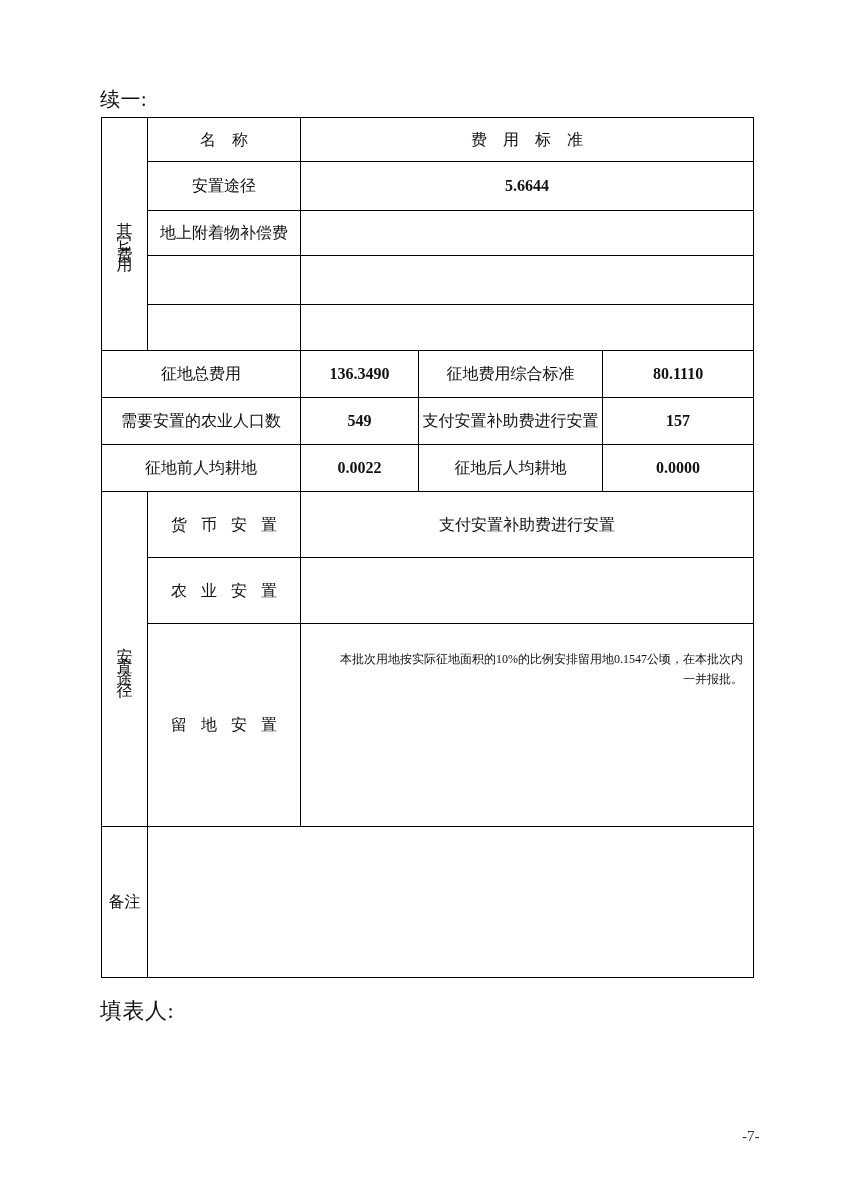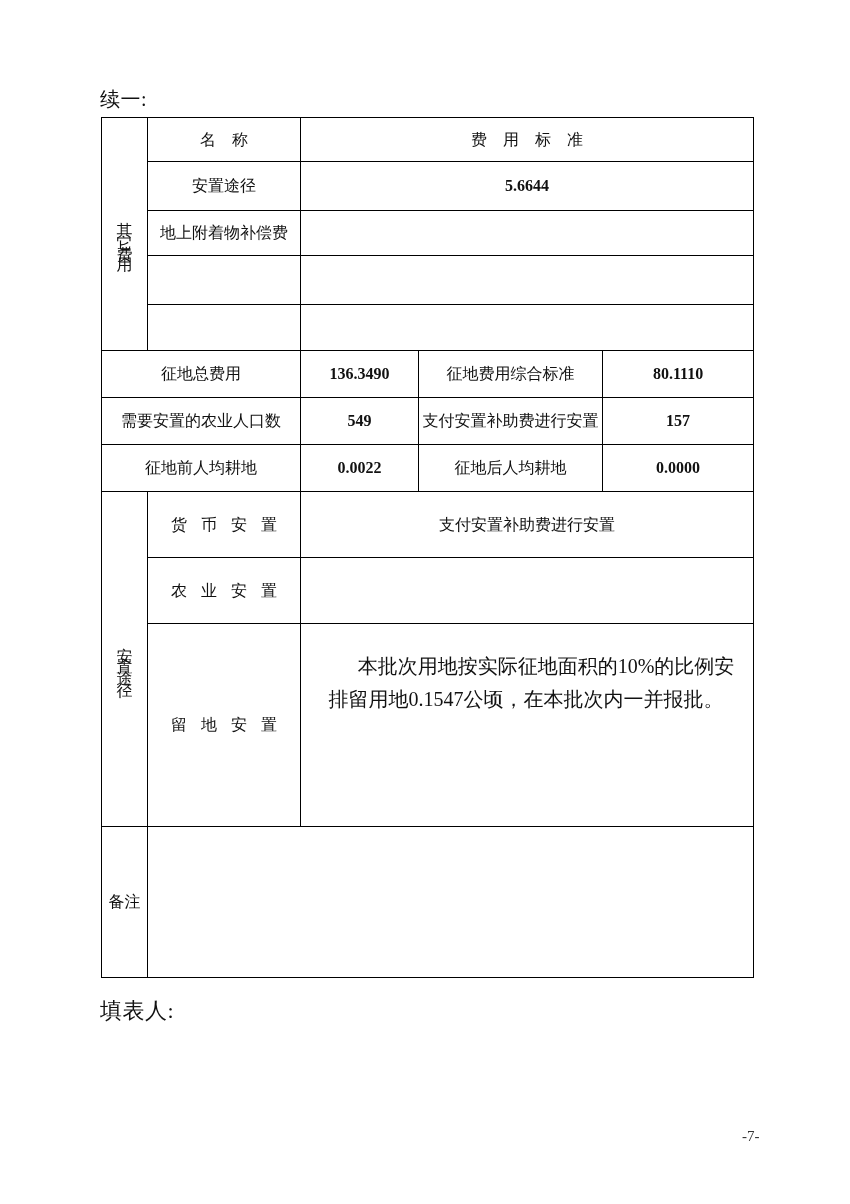--- a/index.html
+++ b/index.html
@@ -65,25 +65,25 @@
     line-height: 1;
     font-size: 16px;
     padding-top: 4px;
   }
   .spaced-wide { letter-spacing: 14px; padding-left: 14px; }
   .cell-left {
     text-align: left;
     padding-left: 6px;
   }
   .para {
-    text-align: center;
+    text-align: right;
     padding: 0 10px 0 8px;
     line-height: 1.65;
     text-indent: 2em;
-    font-size: 20px;
+    font-size: 12px;
   }
   .num { font-size: 16px; font-weight: bold; }
 
   
   .filler {
     position: absolute;
     left: 100px;
     top: 996px;
     font-size: 22px;
     letter-spacing: 0.5px;

